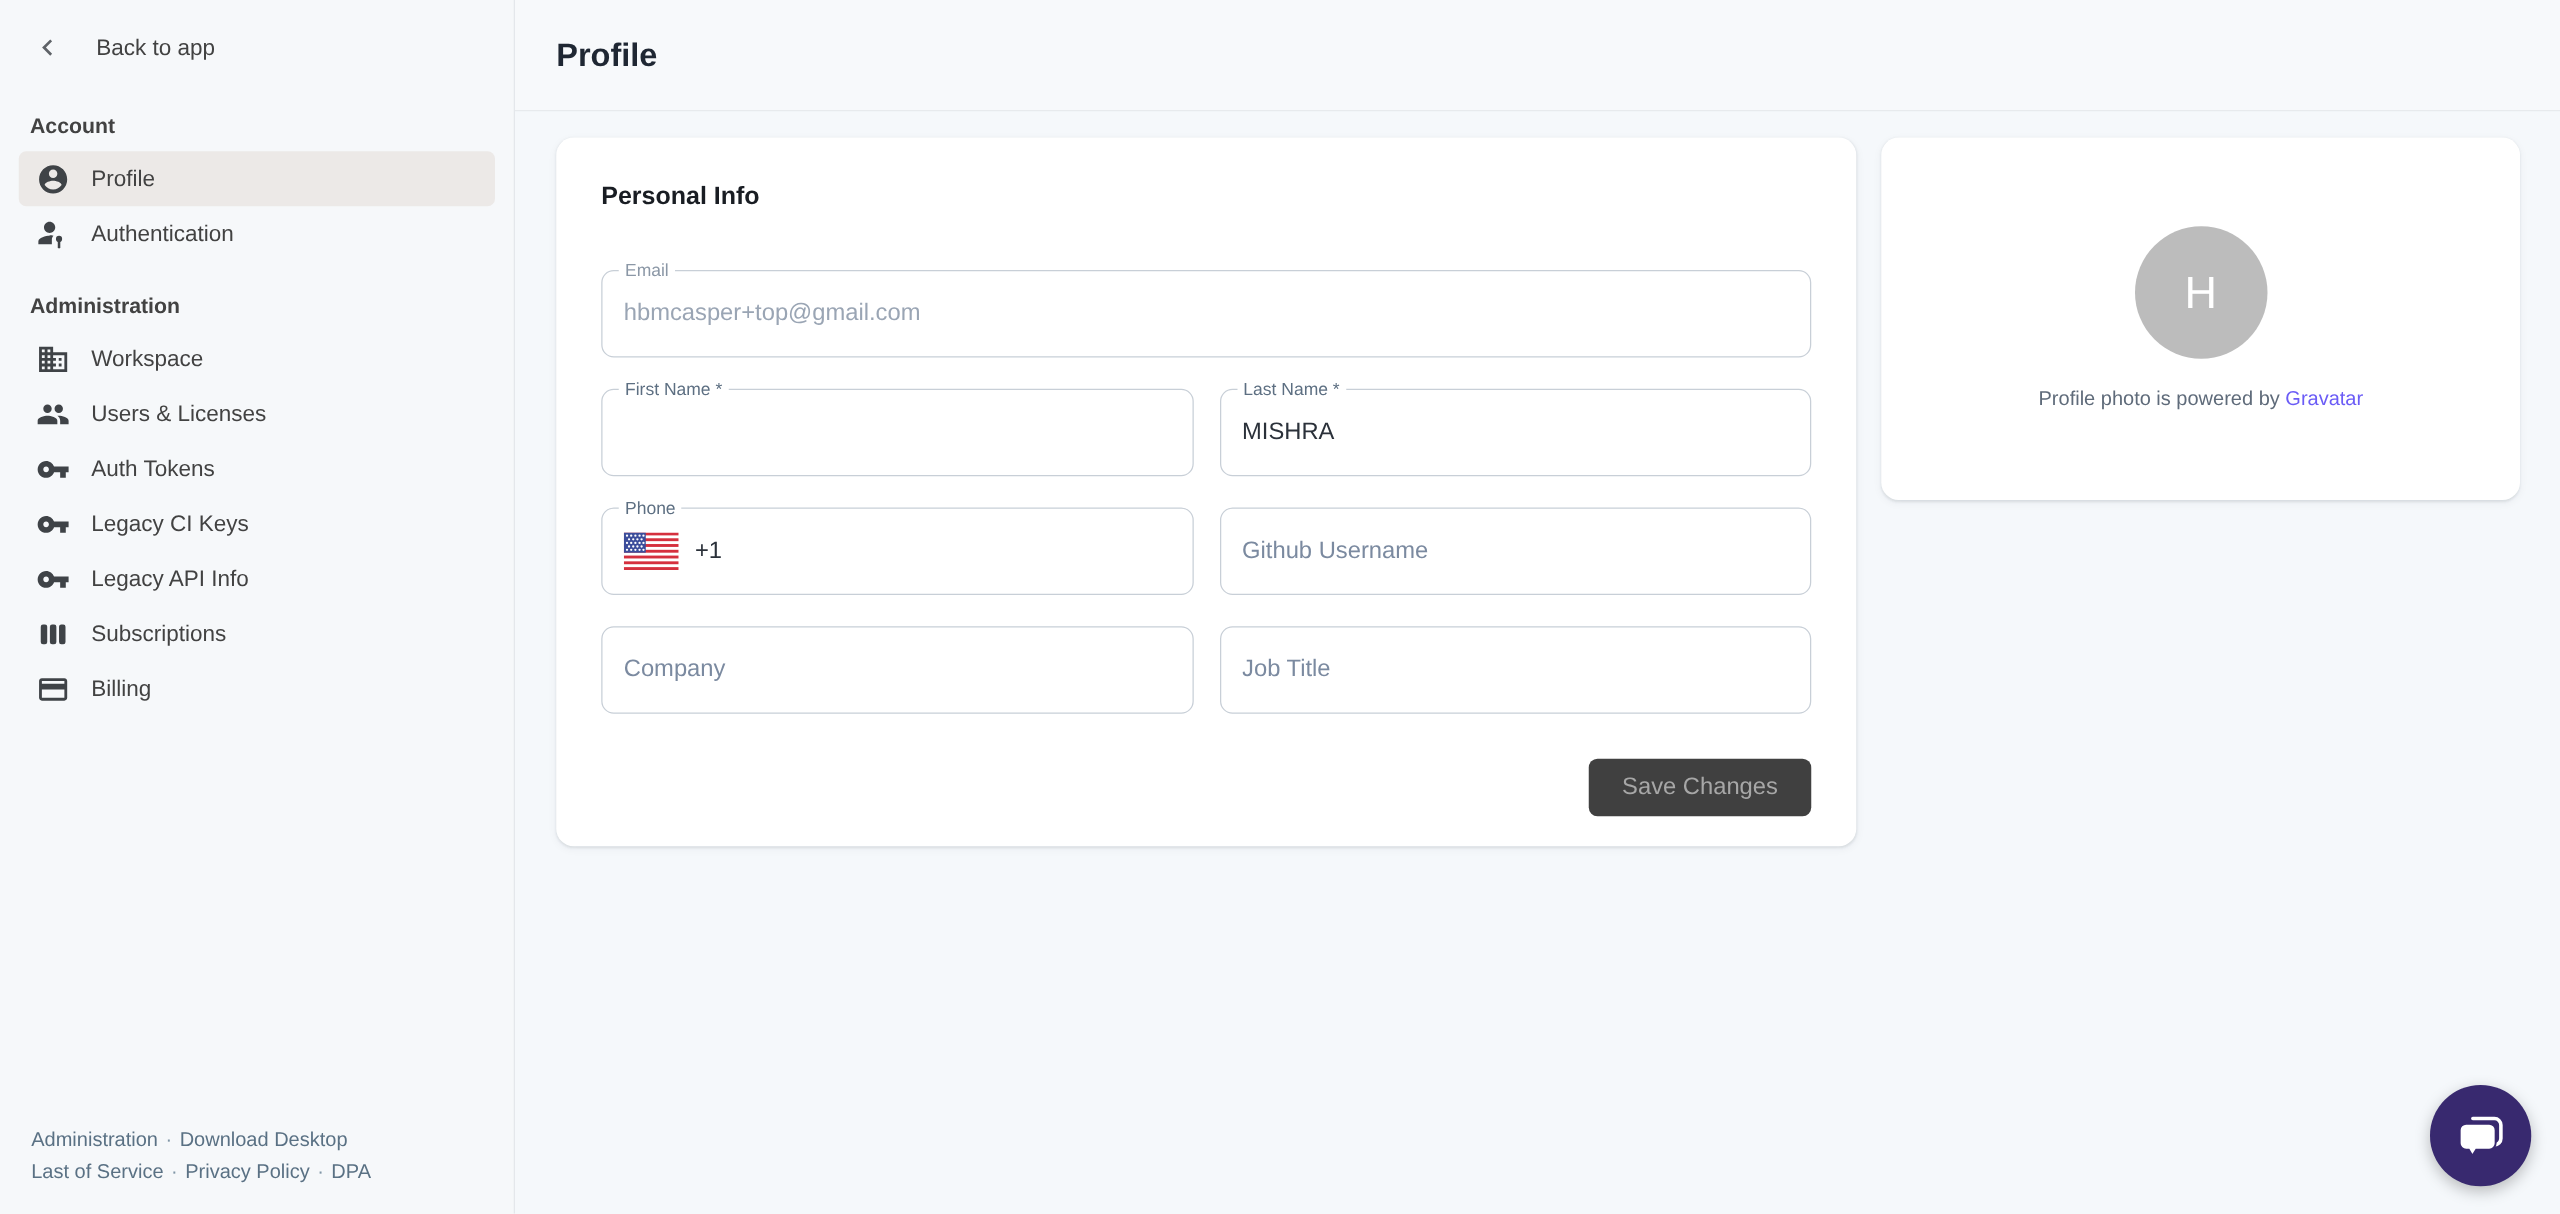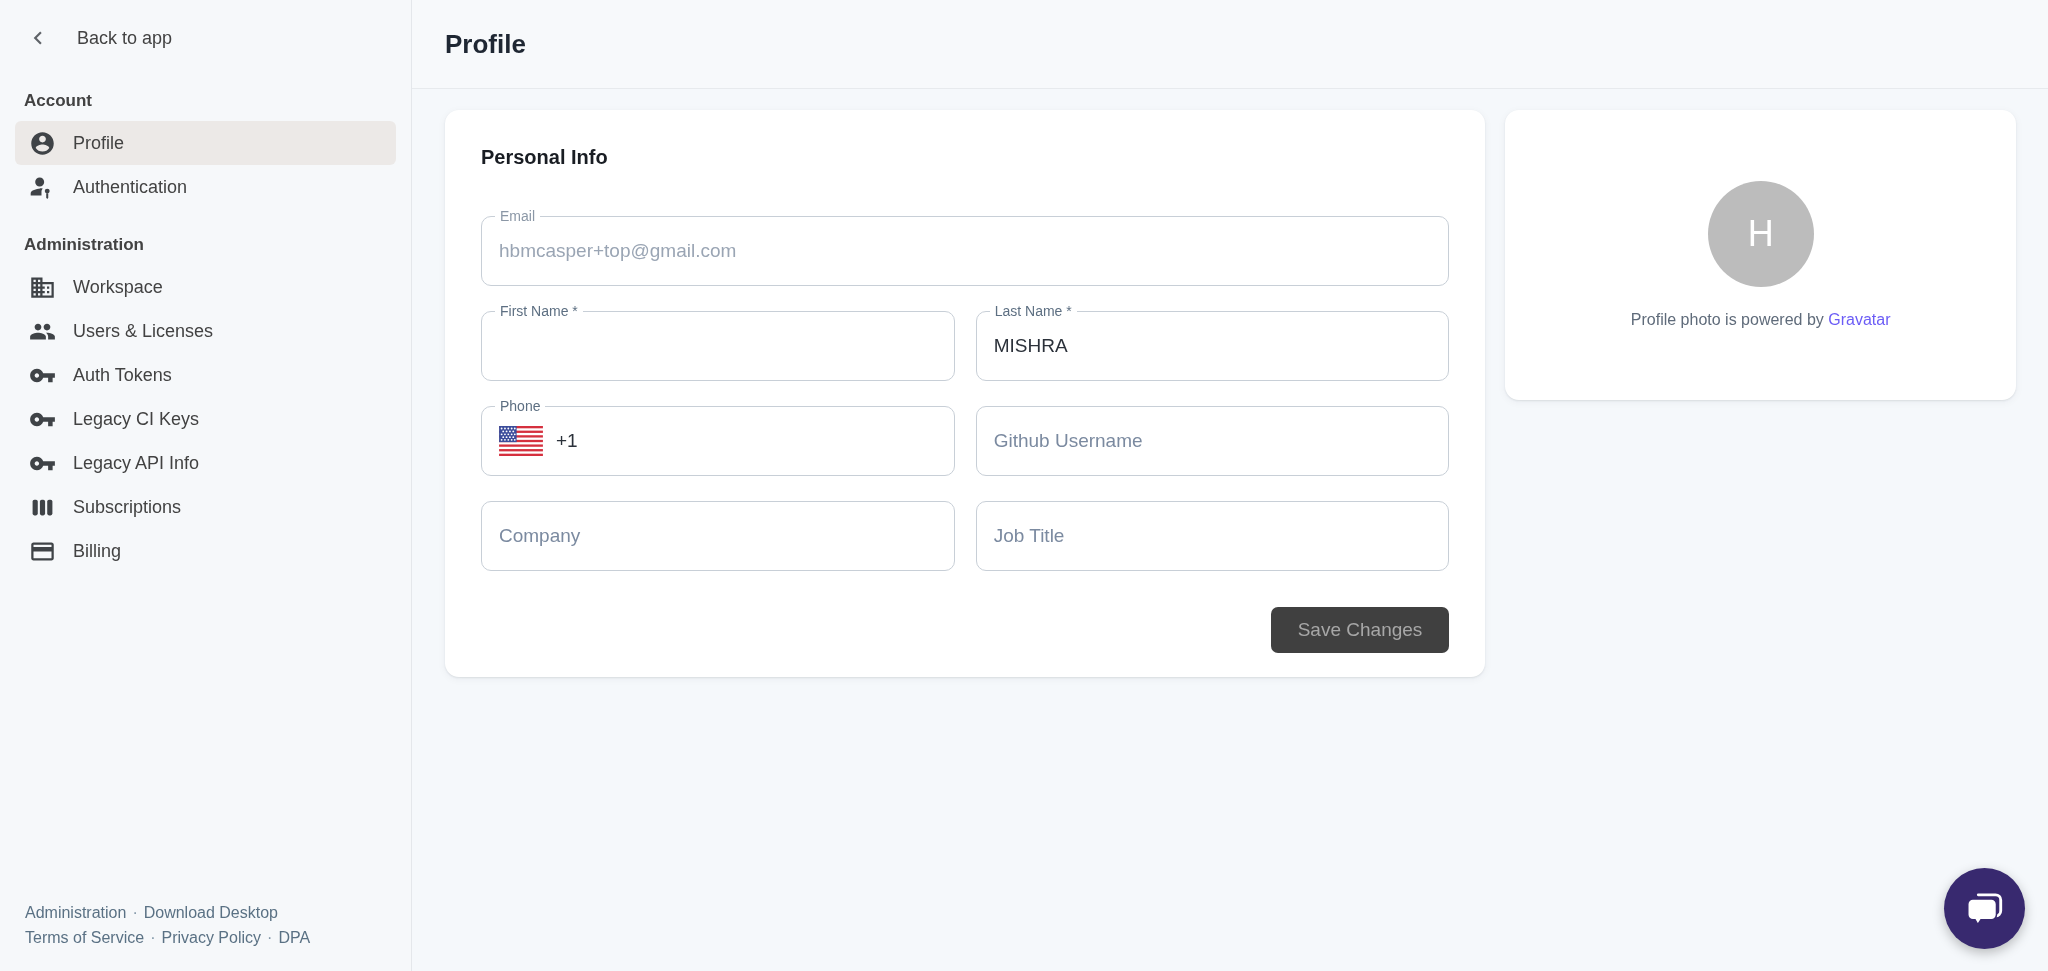--- a/index.html
+++ b/index.html
@@ -204,21 +204,21 @@
         <path d="M20 4H4c-1.11 0-1.99.89-1.99 2L2 18c0 1.11.89 2 2 2h16c1.11 0 2-.89 2-2V6c0-1.11-.89-2-2-2zm0 14H4v-6h16v6zm0-10H4V6h16v2z"></path>
       </svg>
     <span>Billing</span>
   </div>
 
   <div class="sidebar-footer">
     <div>
       <a>Administration</a><span class="sep">·</span><a>Download Desktop</a>
     </div>
     <div>
-      <a>Terms of Service</a><span class="sep">·</span><a>Privacy Policy</a><span class="sep">·</span><a>DPA</a>
+      <a>Last of Service</a><span class="sep">·</span><a>Privacy Policy</a><span class="sep">·</span><a>DPA</a>
     </div>
   </div>
 </nav>
 
 <main class="main">
   <div class="main-header">
     <h1 class="page-title">Profile</h1>
   </div>
 
   <div class="content">

